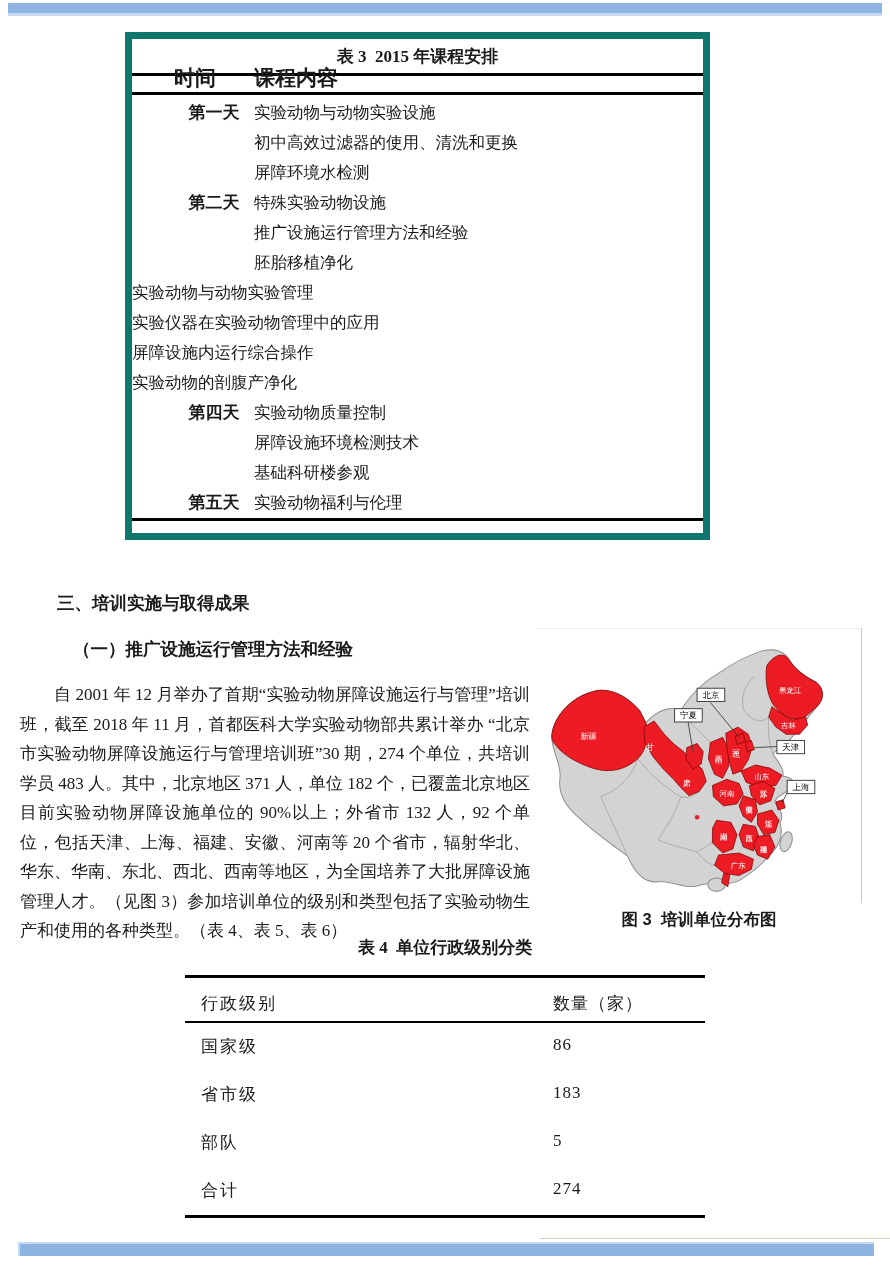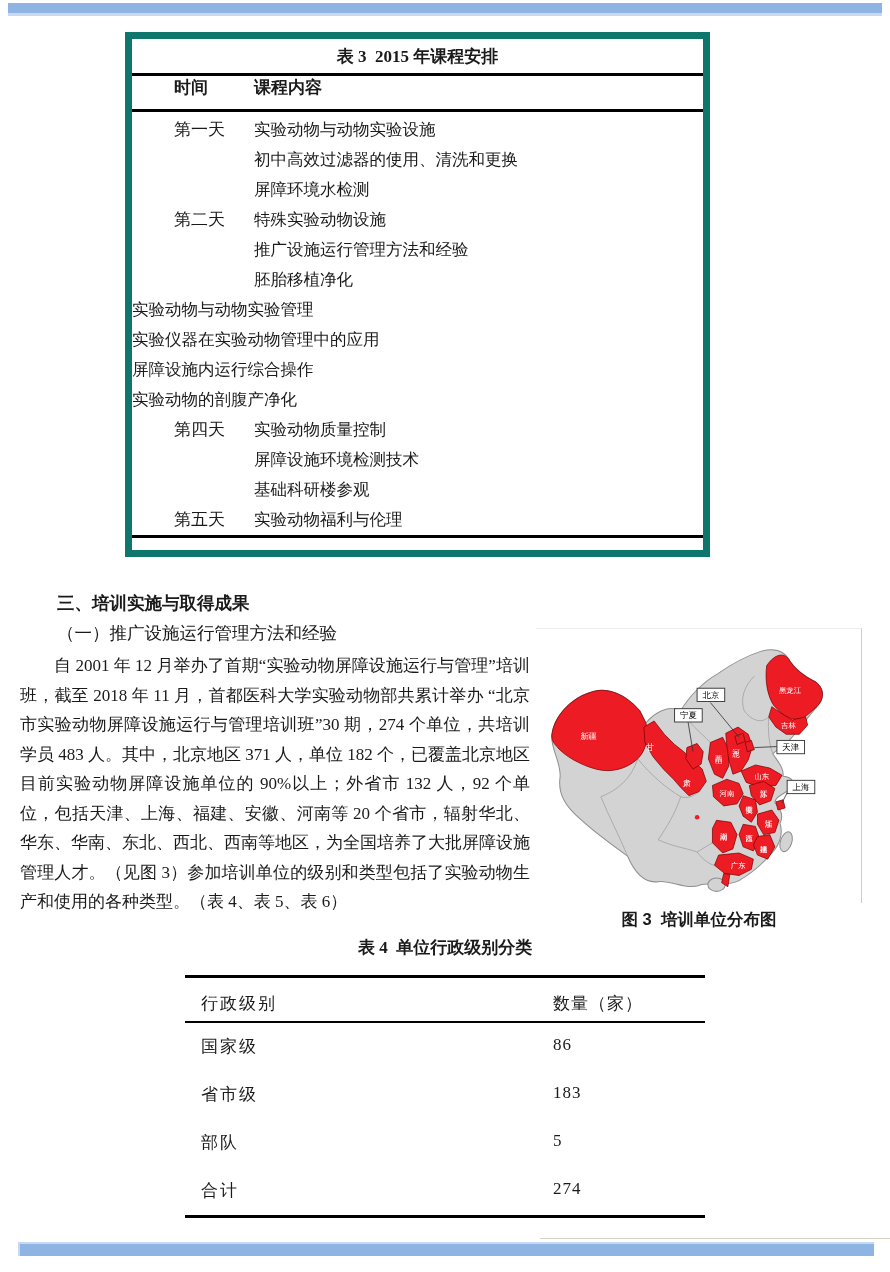--- a/index.html
+++ b/index.html
@@ -10,37 +10,37 @@
   }
   
   .top-bar{position:absolute;top:3px;left:8px;right:8px;height:10px;background:#8DB4E2;border-bottom:3px solid #C7D9F1;}
   .bottom-bar{position:absolute;top:1242px;left:18px;width:854px;height:12px;background:#8DB4E2;border-top:2px solid #C7D9F1;border-left:2px solid #C7D9F1;}
   .edge-line{position:absolute;top:1238px;left:540px;width:350px;height:1px;background:#d6d2c4;}
 
   
   .t3-wrap{position:absolute;top:32px;left:125px;width:585px;border:7px solid #0f766e;background:#fff;box-sizing:border-box;}
   .t3-title{text-align:center;font-weight:bold;font-size:17px;padding:6px 0 5px;white-space:pre-wrap;}
   .rule{height:0;border-top:3px solid #000;}
-  .t3-header{display:flex;align-items:flex-start;height:33px;font-weight:bold;font-size:17px;}
+  .t3-header{display:flex;align-items:flex-end;height:16px;font-weight:bold;font-size:21px;}
   .t3-daycol{width:122px;padding-left:42px;box-sizing:border-box;flex:none;}
   .t3-ccol{flex:1;font-family:Liberation Mono, monospace;}
   .t3-group{display:flex;}
-  .t3-group .day{width:122px;padding-left:42px;box-sizing:border-box;flex:none;font-weight:normal;font-size:17px;line-height:30px;}
+  .t3-group .day{width:122px;padding-left:42px;box-sizing:border-box;flex:none;font-weight:bold;font-size:17px;line-height:30px;text-align:center;}
   .t3-group .items{flex:1;}
   .t3-line{font-size:16.5px;line-height:30px;}
   .t3-bodypad{padding-top:3px;}
   .t3-bottompad{height:12px;}
 
   
   .content{position:absolute;top:582px;left:20px;width:842px;}
   .figure{float:right;width:326px;margin-left:6px;margin-top:46px;}
   .map-box{border-right:1px solid #ccc;border-top:1px solid #eee;padding:6px 10px 2px 6px;background:#fff;}
   .fig-caption{text-align:center;font-weight:bold;font-size:16.5px;margin-top:6px;white-space:pre-wrap;font-family:"Liberation Sans","DejaVu Sans",sans-serif;}
   .heading{font-size:17.5px;font-weight:bold;margin:0;padding:6px 0 0 37px;line-height:30px;font-family:"Liberation Sans","DejaVu Sans",sans-serif;}
-  .subheading{font-size:17.5px;font-weight:normal;margin:0;padding:0 0 0 37px;line-height:30px;font-family:"Liberation Sans","DejaVu Sans",sans-serif;}
+  .subheading{font-size:17.5px;font-weight:bold;margin:16px;padding:0 0 0 37px;line-height:30px;font-family:"Liberation Sans","DejaVu Sans",sans-serif;}
   .bodytext{font-size:17px;line-height:29.5px;text-align:justify;text-indent:2em;margin:3px 0 0 0;}
 
   
   .t4-wrap{position:absolute;top:936px;left:185px;width:520px;}
   .t4-title{text-align:center;font-weight:bold;font-size:17px;margin-bottom:16px;white-space:pre-wrap;}
   .t4-table{border-top:3px solid #000;border-bottom:3px solid #000;}
   .t4-row{display:flex;font-size:17px;}
   .t4-head{padding:14px 0 6px;border-bottom:2px solid #000;}
   .t4-data{padding:12px 0 13px;}
   .t4-c1{width:368px;padding-left:16px;box-sizing:border-box;flex:none;letter-spacing:2px;}

